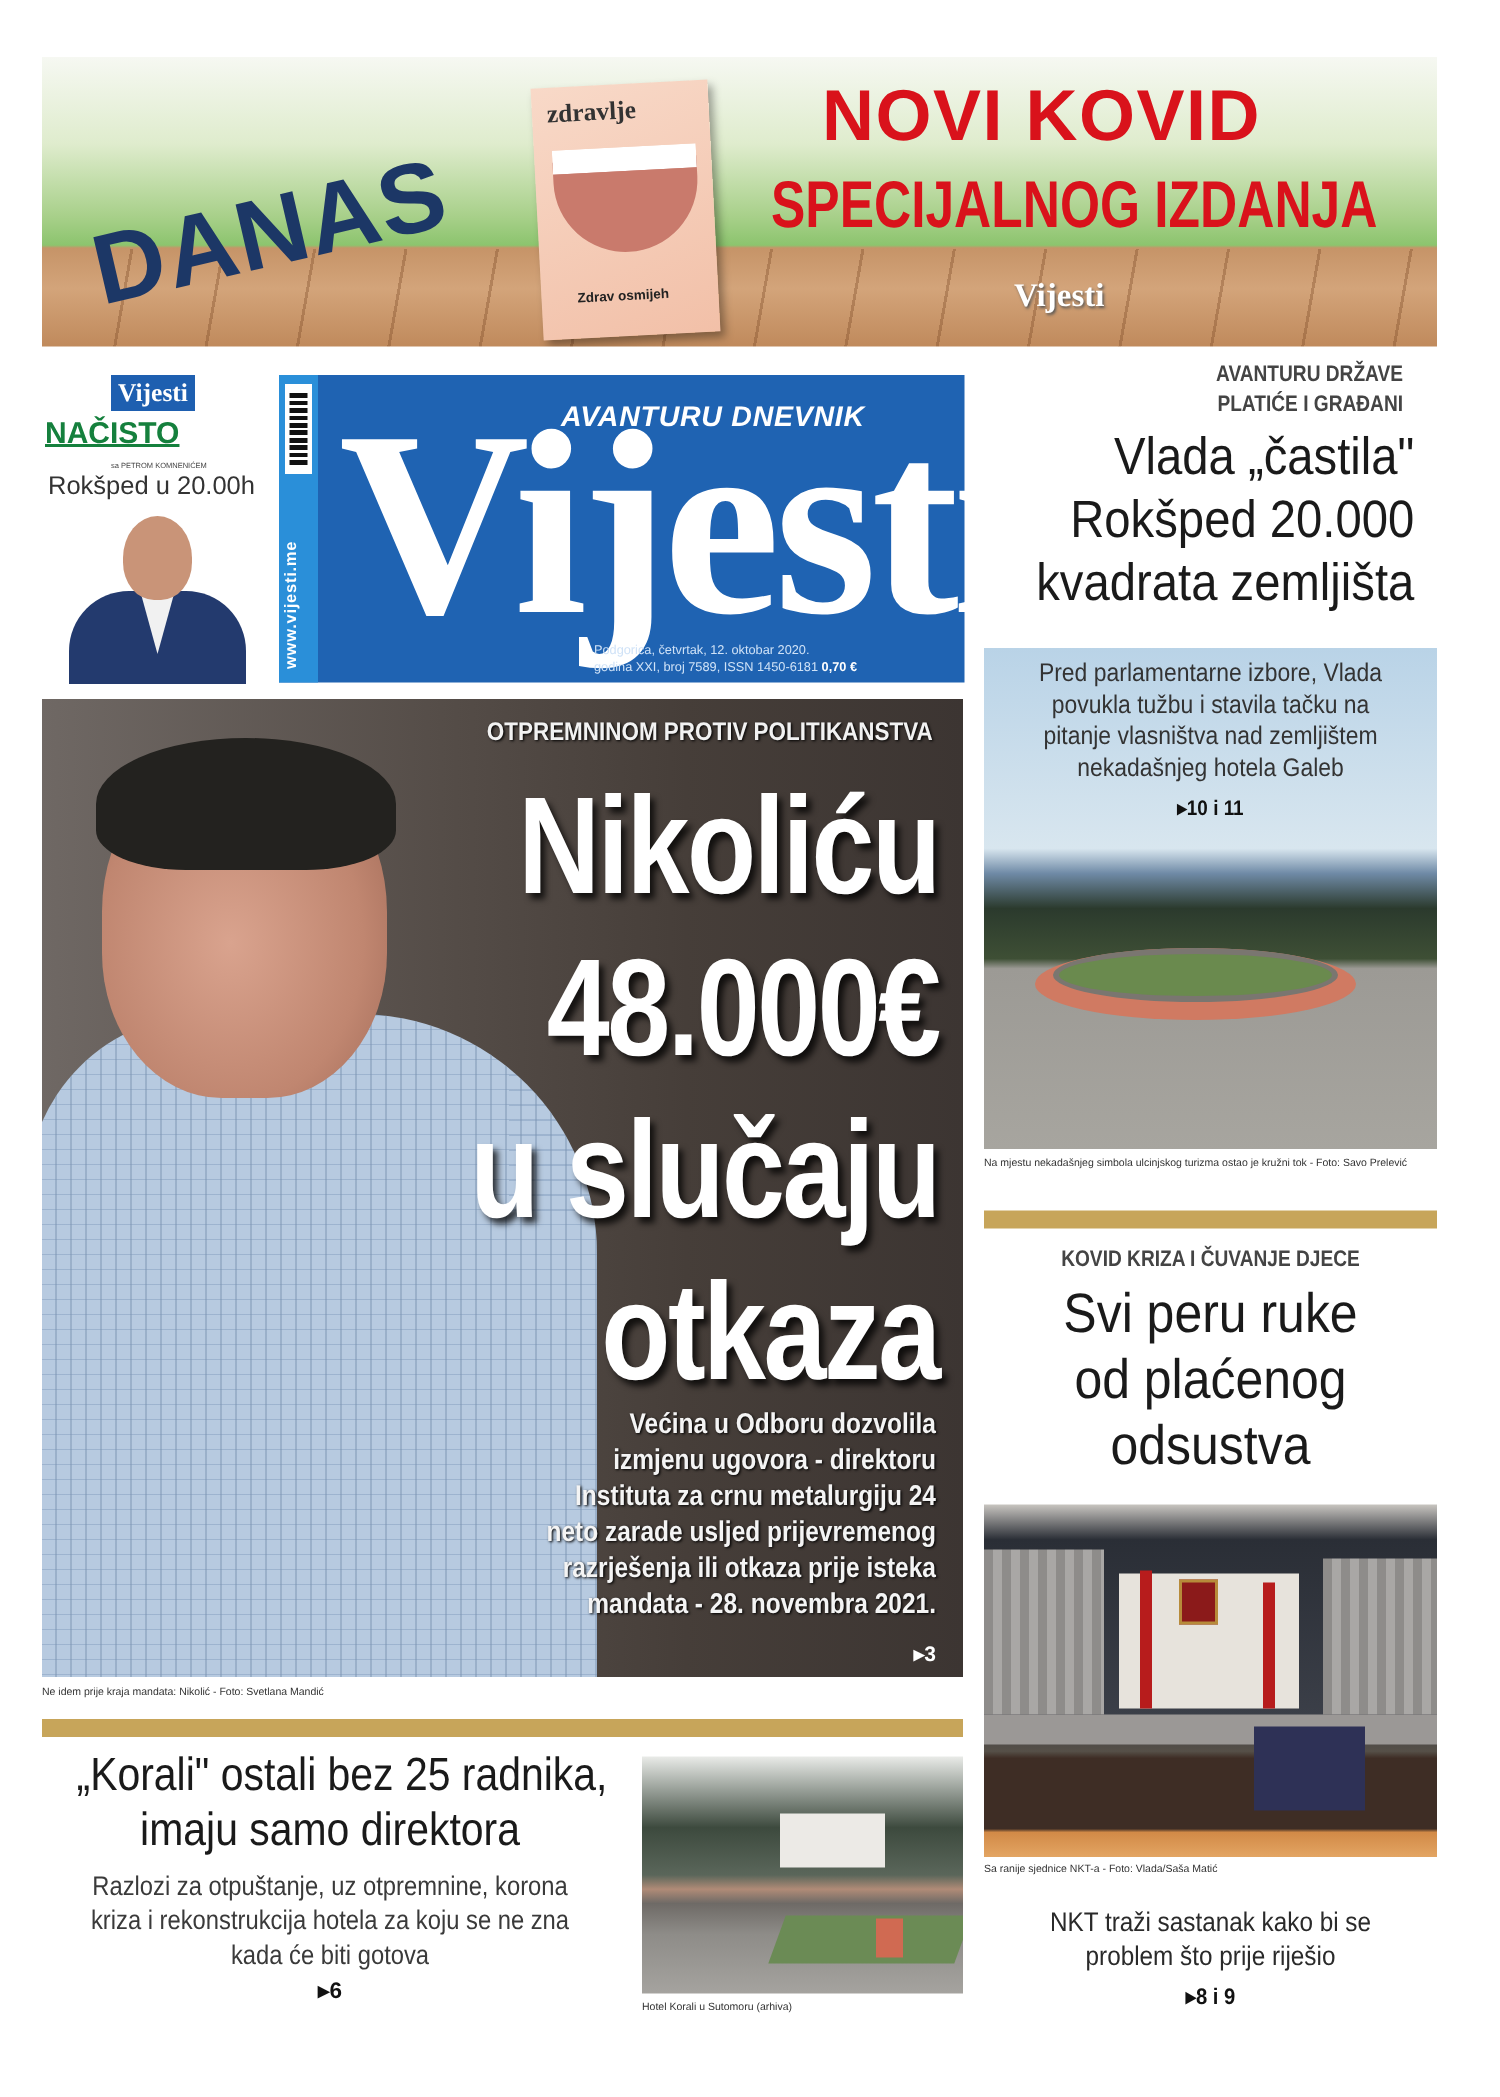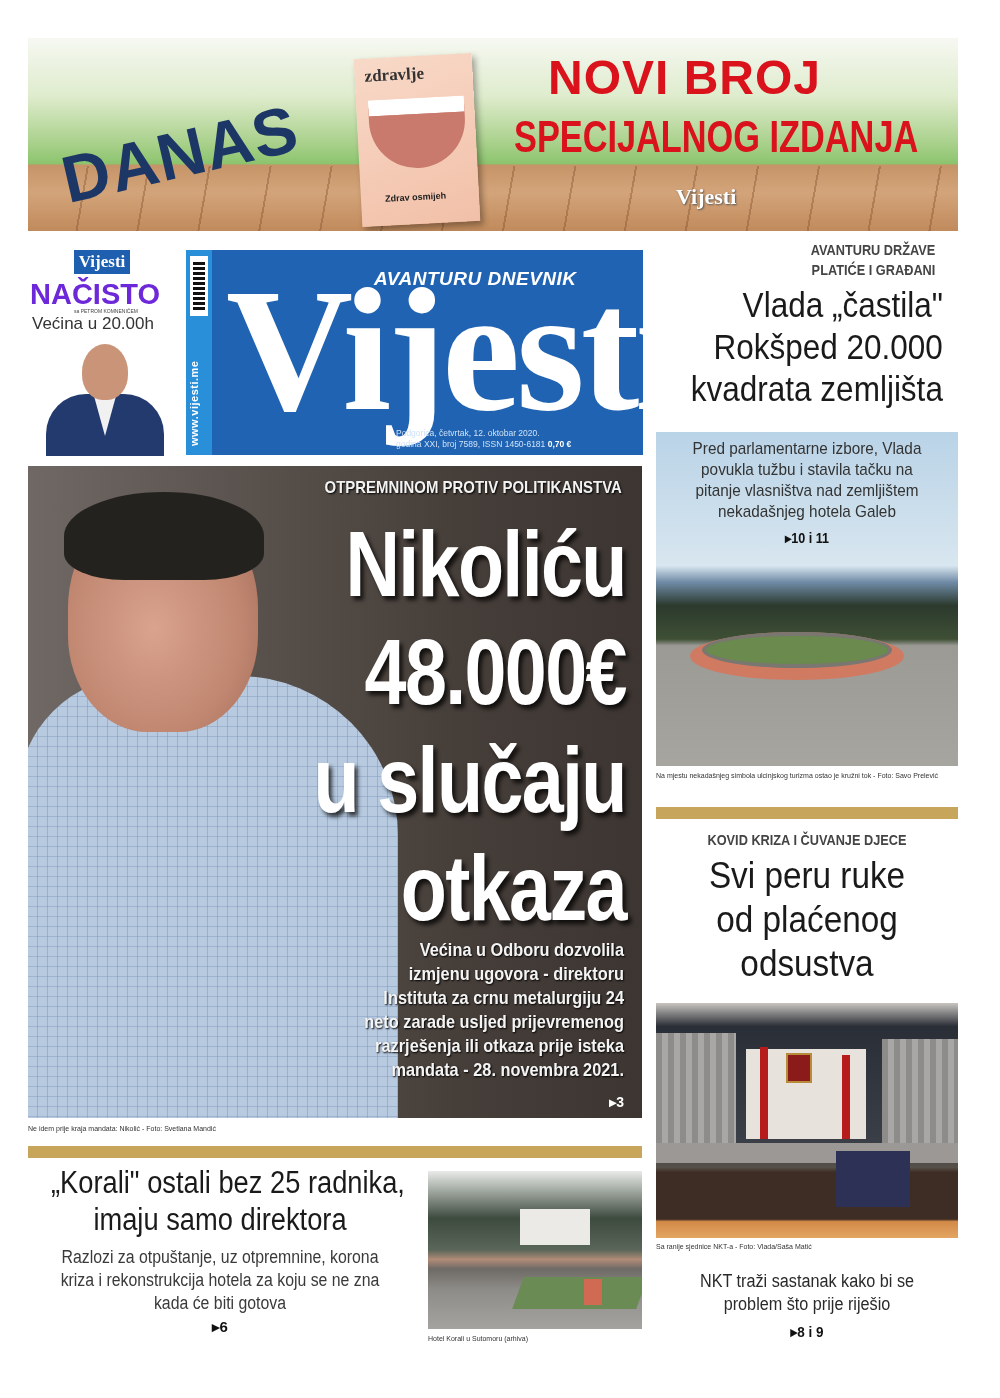--- a/index.html
+++ b/index.html
@@ -20,21 +20,21 @@
     background: #c97a6c; border-top: 16px solid #fff; }
   .banner .mag .mag-foot { position: absolute; left: 24px; bottom: 22px; font-size: 9px; font-weight: bold; color: #222; }
   .banner .novi { position: absolute; left: 520px; top: 12px; font-weight: 900; font-size: 48px; color: #d9121b; letter-spacing: 1px; }
   .banner .spec { position: absolute; left: 486px; top: 74px; font-weight: bold; font-size: 44px; color: #d9121b; transform: scaleX(0.78); transform-origin: left; letter-spacing: 0px; white-space: nowrap; }
   .banner .vlogo { position: absolute; left: 648px; top: 146px; font-family: "Liberation Serif", serif; font-weight: bold; font-size: 22px; color: #ffffff; text-shadow: 1px 1px 2px #555; }
 
   
   .promo { position: absolute; left: 28px; top: 248px; width: 150px; height: 210px; }
   .promo .vbadge { position: absolute; left: 46px; top: 2px; width: 56px; height: 24px; background: #1e5fb0; color: #fff;
     font-family: "Liberation Serif", serif; font-weight: bold; font-size: 17px; text-align: center; line-height: 24px; }
-  .promo .nacisto { position: absolute; left: 2px; top: 30px; font-weight: bold; font-size: 29px; color: #6d28d9; letter-spacing: 0px; }
+  .promo .nacisto { position: absolute; left: 2px; top: 30px; font-weight: bold; font-size: 20px; color: #15803d; letter-spacing: 0px; text-decoration: underline; }
   .promo .sub { position: absolute; left: 46px; top: 60px; font-size: 5px; color: #444; }
   .promo .vecer { position: absolute; left: 4px; top: 66px; font-size: 17px; color: #333; }
   .promo .person { position: absolute; left: 18px; top: 92px; width: 118px; height: 116px; }
   .promo .person .head { position: absolute; left: 36px; top: 4px; width: 46px; height: 56px; border-radius: 50% 50% 45% 45%; background: #c99478; }
   .promo .person .body { position: absolute; left: 0; top: 54px; width: 118px; height: 62px; border-radius: 40px 40px 0 0; background: #233a6e; }
   .promo .person .shirt { position: absolute; left: 48px; top: 56px; width: 22px; height: 40px; background: #f1f1f1; clip-path: polygon(0 0,100% 0,50% 100%); }
 
   
   .masthead { position: absolute; left: 186px; top: 250px; width: 457px; height: 205px; background: #1f63b2; }
   .masthead .side { position: absolute; left: 0; top: 0; width: 26px; height: 205px; background: #2a8fd9; }
@@ -119,30 +119,30 @@
 <body>
 
 <div class="banner">
   <div class="planks"></div>
   <div class="danas">DANAS</div>
   <div class="mag">
     <div class="mag-title">zdravlje</div>
     <div class="smile"></div>
     <div class="mag-foot">Zdrav osmijeh</div>
   </div>
-  <div class="novi">NOVI BROJ</div>
+  <div class="novi">NOVI KOVID</div>
   <div class="spec">SPECIJALNOG IZDANJA</div>
   <div class="vlogo">Vijesti</div>
 </div>
 
 <div class="promo">
   <div class="vbadge">Vijesti</div>
   <div class="nacisto">NAČISTO</div>
   <div class="sub">sa PETROM KOMNENIĆEM</div>
-  <div class="vecer">Većina u 20.00h</div>
+  <div class="vecer">Rokšped u 20.00h</div>
   <div class="person">
     <div class="body"></div>
     <div class="shirt"></div>
     <div class="head"></div>
   </div>
 </div>
 
 <div class="masthead">
   <div class="side">
     <div class="barcode">

